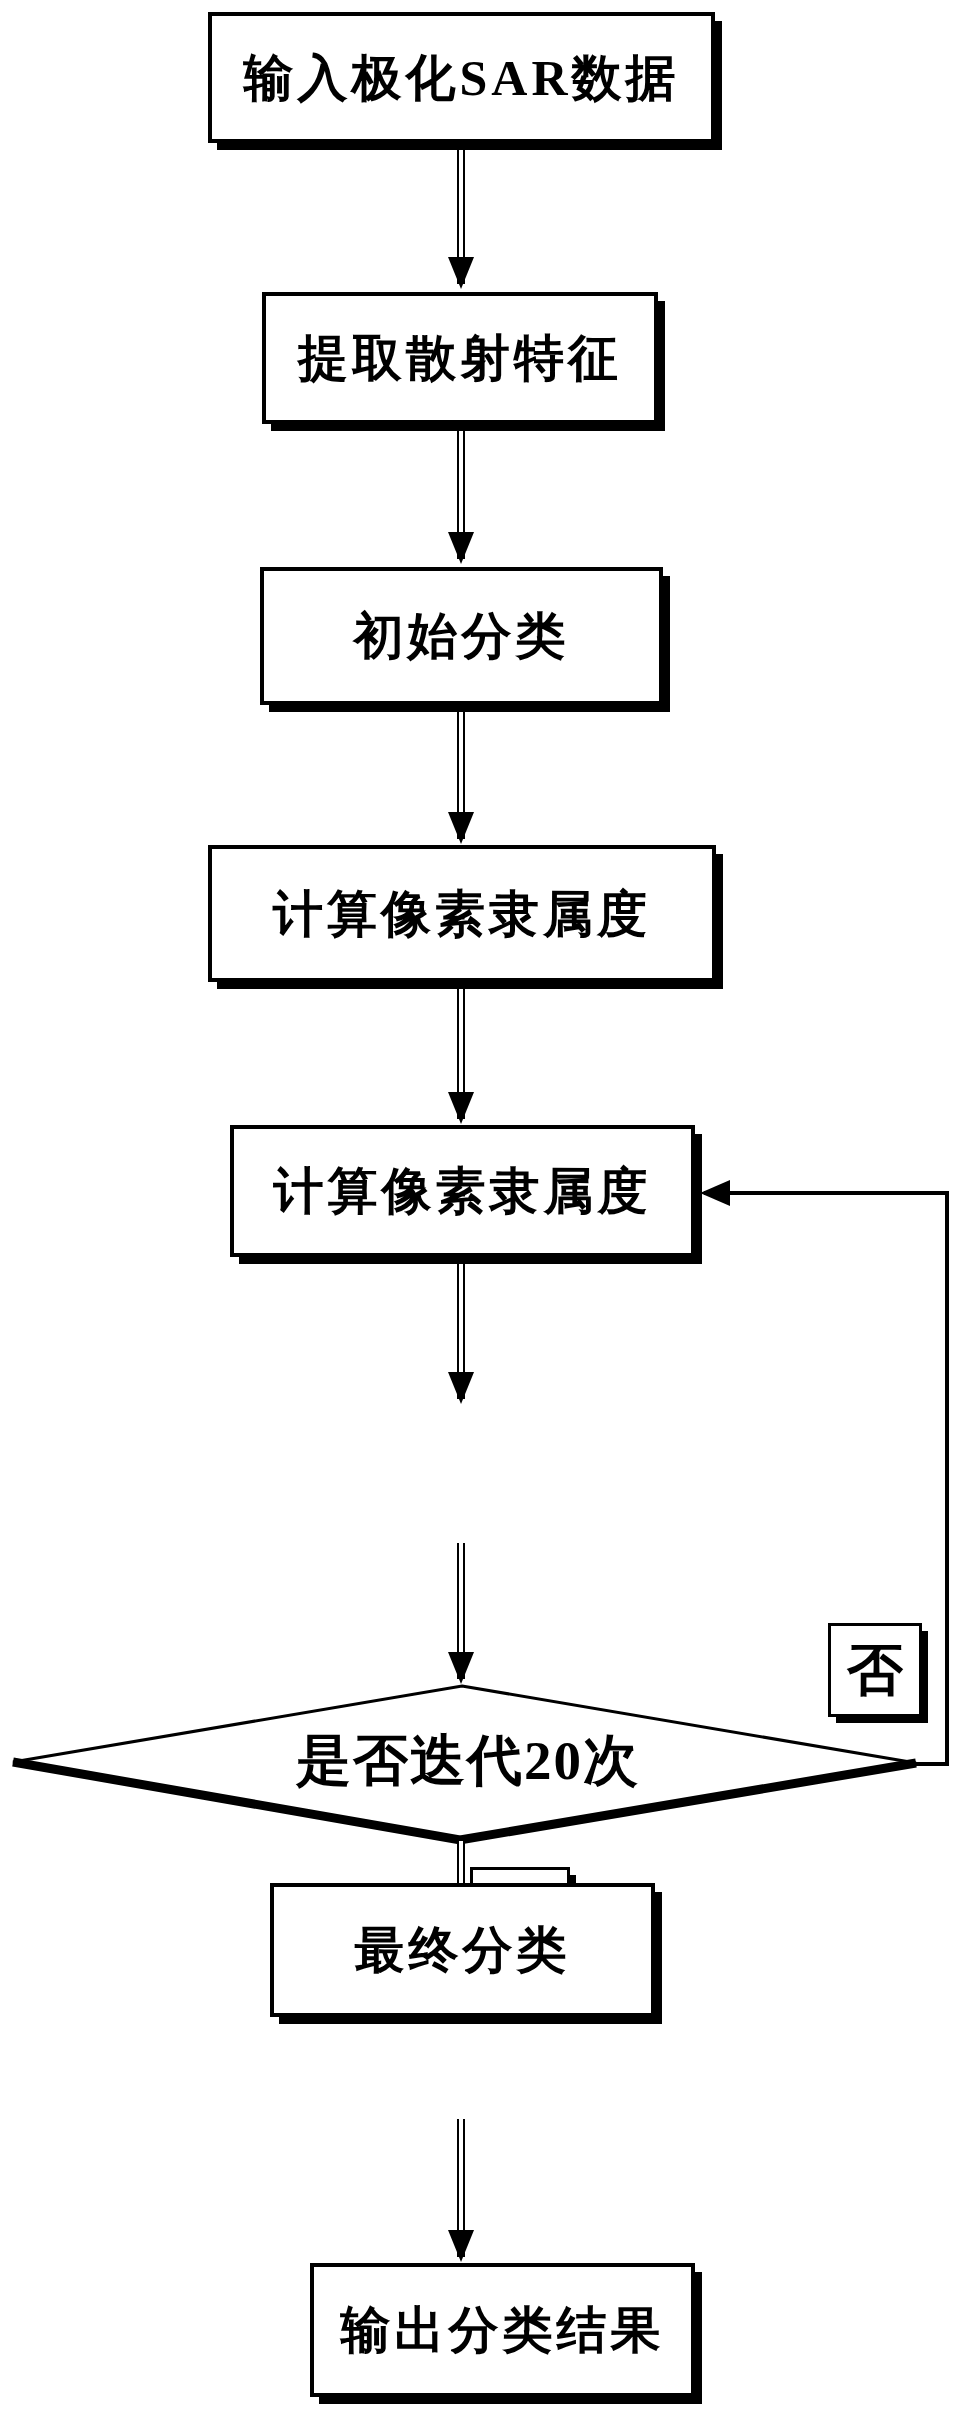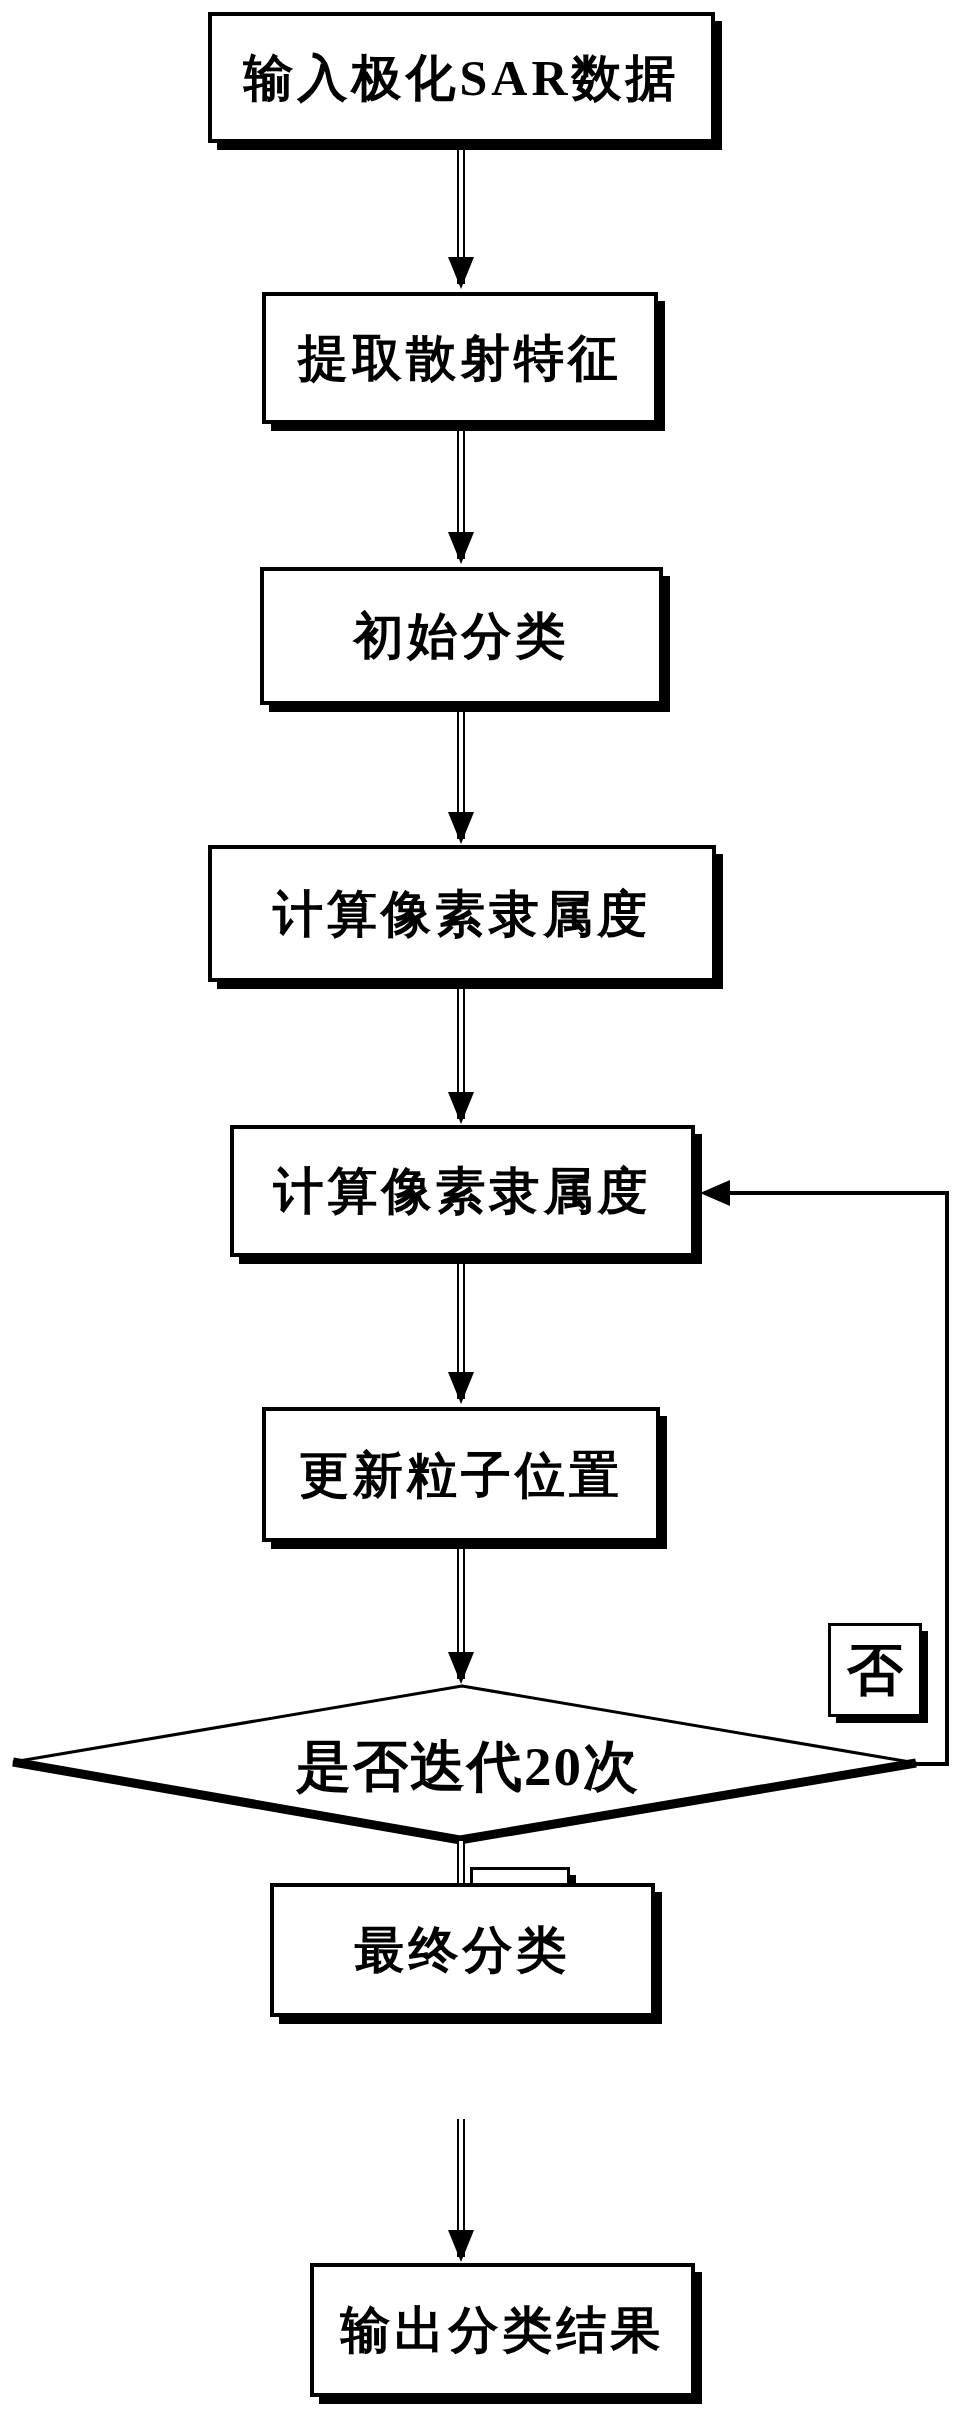--- a/index.html
+++ b/index.html
@@ -57,27 +57,26 @@
   #node-update         { left: 262px; top: 1407px; width: 398px; height: 135px; }
   #node-final-class    { left: 270px; top: 1883px; width: 385px; height: 134px; }
   #node-output         { left: 268px; top: 2263px; width: 385px; height: 134px; margin-left: 42px; }
   #label-no            { left: 828px; top: 1623px; width: 94px;  height: 94px; }
   #label-yes           { left: 470px; top: 1867px; width: 100px; height: 95px; }
   #decision-label {
     position: absolute;
     left: 118px; top: 1726px;
     width: 700px; height: 62px;
     display: flex;
-    align-items: flex-start;
+    align-items: flex-end;
     justify-content: center;
     font-size: 55px;
     letter-spacing: 2px;
     line-height: 1;
     white-space: nowrap;
-    margin-top: 13px;
   }
 </style>
 </head>
 <body>
 
 <div id="page">
 
   <svg id="connector-layer" viewBox="0 0 964 2415" xmlns="http://www.w3.org/2000/svg">
 
     <g>
@@ -152,23 +151,20 @@
   </div>
 
   <div class="node" id="node-init-swarm">
     <span>计算像素隶属度</span>
   </div>
 
   <div class="node" id="node-membership">
     <span>计算像素隶属度</span>
   </div>
 
-  <div class="node" id="node-update">
-    <span>更新粒子位置</span>
-  </div>
 
   <div id="decision-label">
     <span>是否迭代20次</span>
   </div>
 
   <div class="edge-label-box" id="label-no">
     <span>否</span>
   </div>
 
   <div class="edge-label-box" id="label-yes">

